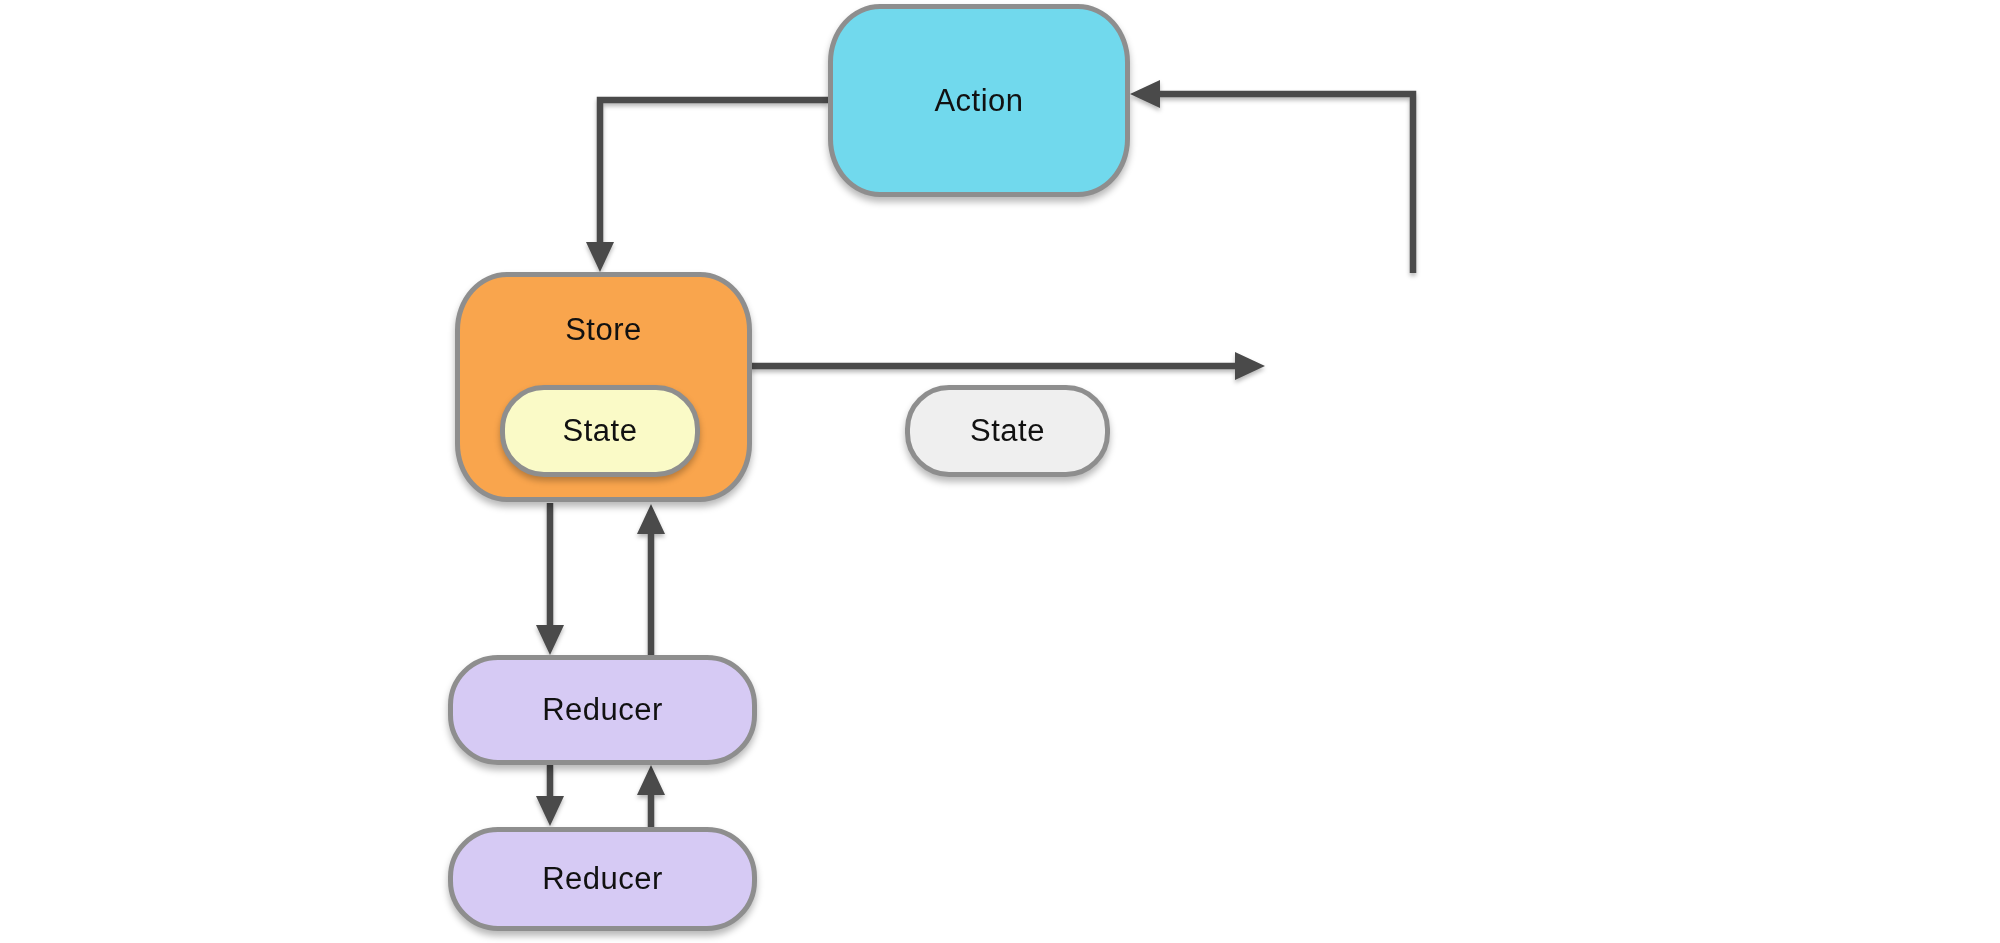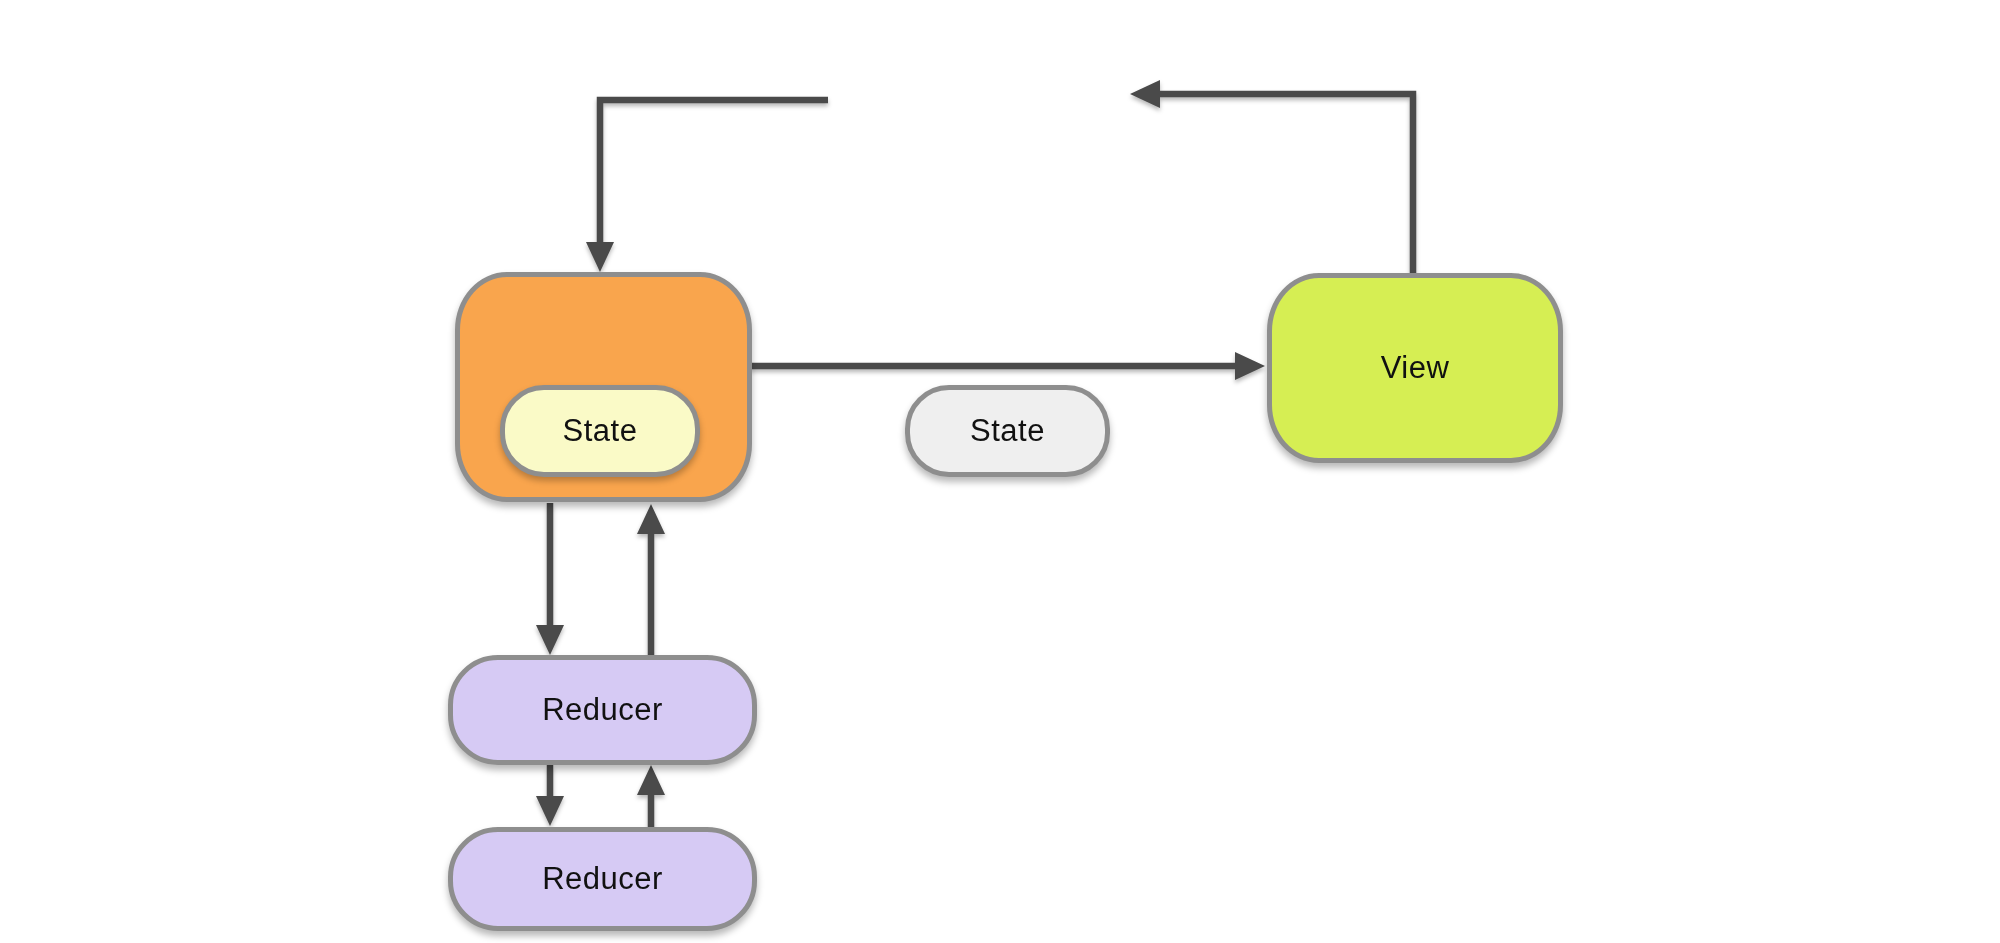--- a/index.html
+++ b/index.html
@@ -83,34 +83,37 @@
     </defs>
     <polyline class="arrow-line" points="828,100 600,100 600,243" marker-end="url(#ah)" stroke="#4A4A4A"></polyline>
     <polyline class="arrow-line" points="1413,273 1413,94 1159,94" marker-end="url(#ah)" stroke="#4A4A4A"></polyline>
     <polyline class="arrow-line" points="750,366 1236,366" marker-end="url(#ah)" stroke="#4A4A4A"></polyline>
     <polyline class="arrow-line" points="550,503 550,626" marker-end="url(#ah)" stroke="#4A4A4A"></polyline>
     <polyline class="arrow-line" points="651,655 651,533" marker-end="url(#ah)" stroke="#4A4A4A"></polyline>
     <polyline class="arrow-line" points="550,765 550,797" marker-end="url(#ah)" stroke="#4A4A4A"></polyline>
     <polyline class="arrow-line" points="651,827 651,794" marker-end="url(#ah)" stroke="#4A4A4A"></polyline>
   </svg>
 
+  <div class="node big node-action" style="background-color: rgb(113, 217, 237); border-color: rgb(142, 142, 142);">
+    <span class="node-label">Action</span>
+  </div>
 
   <div class="node big node-store" style="background-color: rgb(249, 165, 77); border-color: rgb(142, 142, 142);">
+    <div class="store-title">
+      <span class="node-label">Store</span>
+    </div>
     <div class="node node-store-state" style="background-color: rgb(250, 250, 199); border-color: rgb(142, 142, 142);">
       <span class="node-label">State</span>
     </div>
   </div>
 
   <div class="node node-state" style="background-color: rgb(239, 239, 239); border-color: rgb(142, 142, 142);">
     <span class="node-label">State</span>
   </div>
 
-  <div class="node big node-view" style="background-color: rgb(214, 238, 83); border-color: rgb(142, 142, 142);">
-    <span class="node-label">View</span>
-  </div>
 
   <div class="node pill node-reducer-top" style="background-color: rgb(214, 202, 244); border-color: rgb(142, 142, 142);">
     <span class="node-label">Reducer</span>
   </div>
 
   <div class="node pill node-reducer-bottom" style="background-color: rgb(214, 202, 244); border-color: rgb(142, 142, 142);">
     <span class="node-label">Reducer</span>
   </div>
 
 </div>

